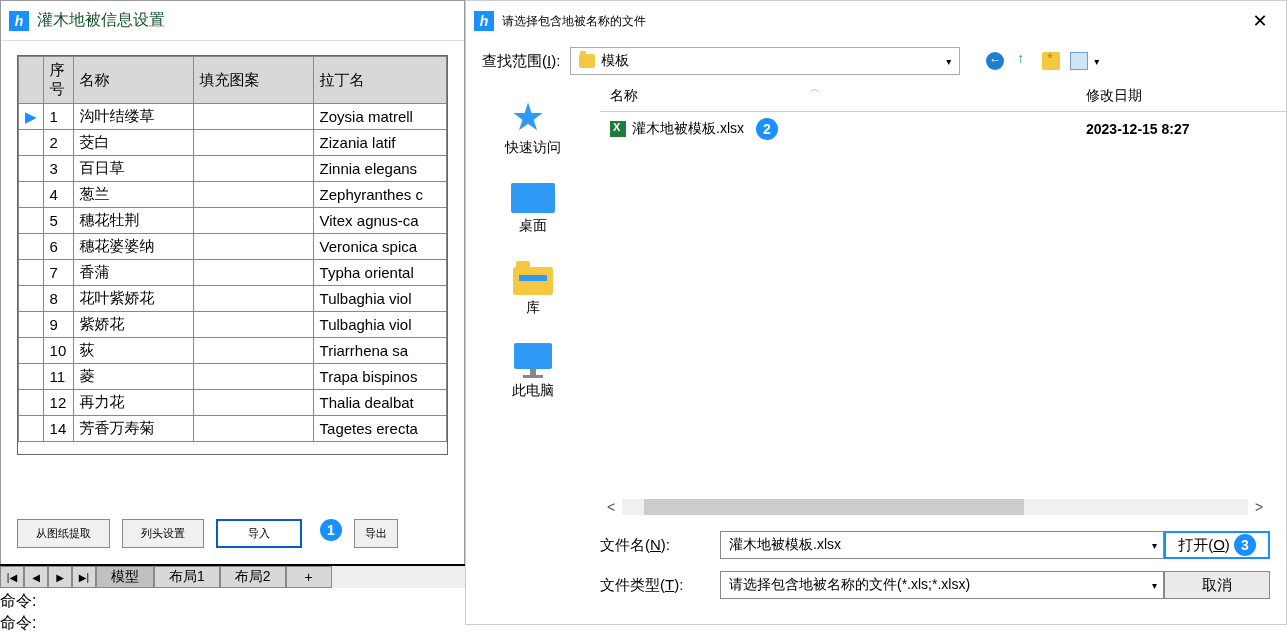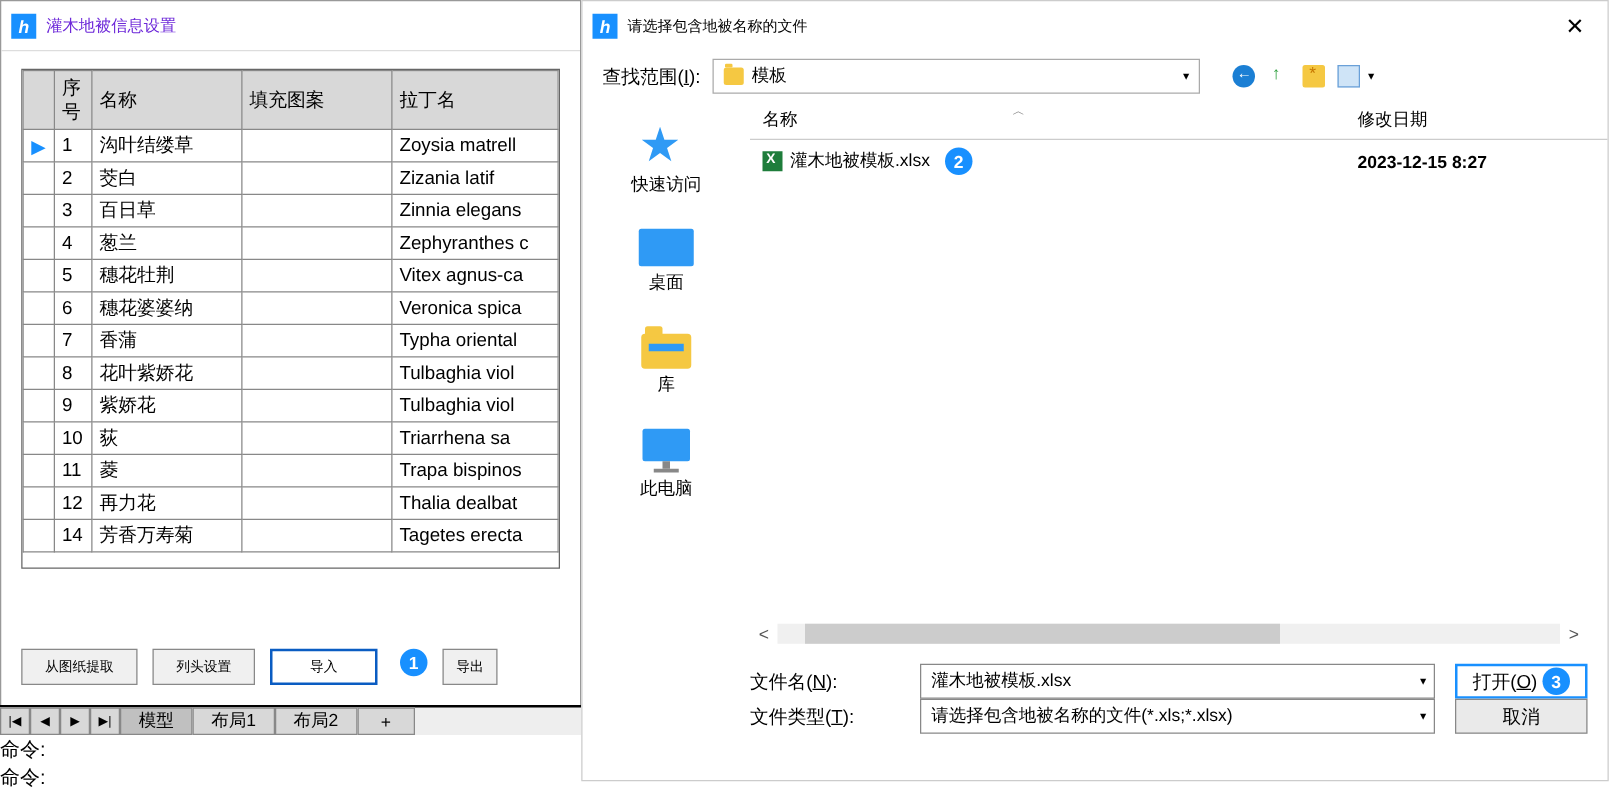--- a/index.html
+++ b/index.html
@@ -2,21 +2,21 @@
 <html><head>
   <meta charset="utf-8">
   <style>
     * { box-sizing: border-box; margin: 0; padding: 0; }
     body { font-family: "Microsoft YaHei", SimSun, sans-serif; font-size: 14px; background: #fff; width: 1287px; height: 641px; position: relative; overflow: hidden; }
     
     
     .left-window { position: absolute; left: 0; top: 0; width: 465px; height: 565px; border: 1px solid #999; background: #fff; }
     .left-titlebar { height: 40px; display: flex; align-items: center; padding: 0 8px; border-bottom: 1px solid #ddd; }
     .app-icon { width: 20px; height: 20px; background: #1890ff; color: #fff; display: flex; align-items: center; justify-content: center; font-style: italic; font-weight: bold; font-size: 14px; margin-right: 8px; }
-    .left-title { color: #6d28d9; font-size: 13px; }
+    .left-title { color: #14532d; font-size: 16px; }
     
     .table-wrap { margin: 14px 16px 0 16px; border: 1px solid #666; height: 400px; overflow: hidden; position: relative; }
     .data-table { width: 100%; border-collapse: collapse; }
     .data-table th { background: #d8d8d8; border: 1px solid #888; padding: 4px 6px; text-align: left; font-weight: normal; font-size: 15px; }
     .data-table td { border: 1px solid #888; padding: 3px 6px; font-size: 15px; height: 23px; }
     .col-marker { width: 24px; }
     .col-seq { width: 30px; }
     .col-name { width: 120px; }
     .col-fill { width: 120px; }
     .row-marker { color: #1890ff; font-size: 12px; }
@@ -86,21 +86,21 @@
     .xls-icon { width: 16px; height: 16px; background: #1e7d3b; position: relative; display: inline-block; }
     .xls-icon::after { content: "X"; color: #fff; position: absolute; left: 3px; top: 0; font-size: 11px; font-weight: bold; }
     .fr-date { width: 200px; font-weight: bold; }
     
     .hscroll { position: absolute; left: 134px; right: 16px; top: 495px; height: 22px; display: flex; align-items: center; }
     .hs-arrow { width: 22px; height: 22px; display: flex; align-items: center; justify-content: center; border: 0; background: transparent; cursor: pointer; font-size: 14px; color: #555; }
     .hs-track { flex: 1; height: 16px; background: #f0f0f0; position: relative; }
     .hs-thumb { position: absolute; left: 22px; top: 0; height: 16px; width: 380px; background: #ccc; }
     
     .dlg-bottom { position: absolute; left: 134px; right: 16px; top: 530px; }
-    .form-row { display: flex; align-items: center; gap: 16px; }
+    .form-row { display: flex; align-items: center; margin-bottom: 12px; }
     .form-label { width: 120px; font-size: 15px; }
     .form-combo { flex: 1; border: 1px solid #888; height: 28px; display: flex; align-items: center; padding: 0 8px; position: relative; }
     .form-combo-dd { position: absolute; right: 6px; font-size: 10px; }
     .dlg-btn { width: 106px; height: 28px; border: 1px solid #888; background: #eaeaea; cursor: pointer; font-family: inherit; font-size: 15px; display: flex; align-items: center; justify-content: center; }
     .dlg-btn-primary { border: 2px solid #1890ff; background: #fff; }
   </style>
 </head>
 <body>
 
 <div class="left-window">

